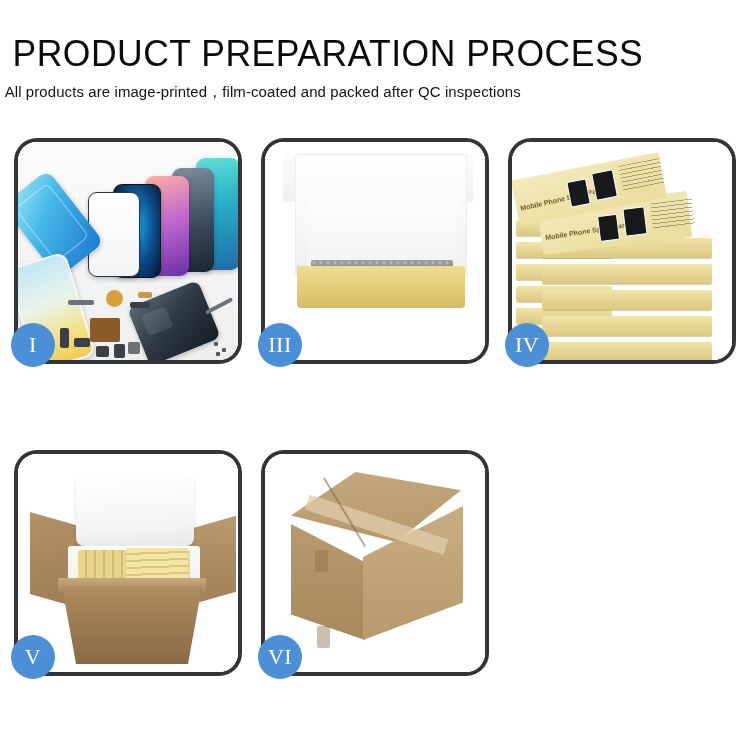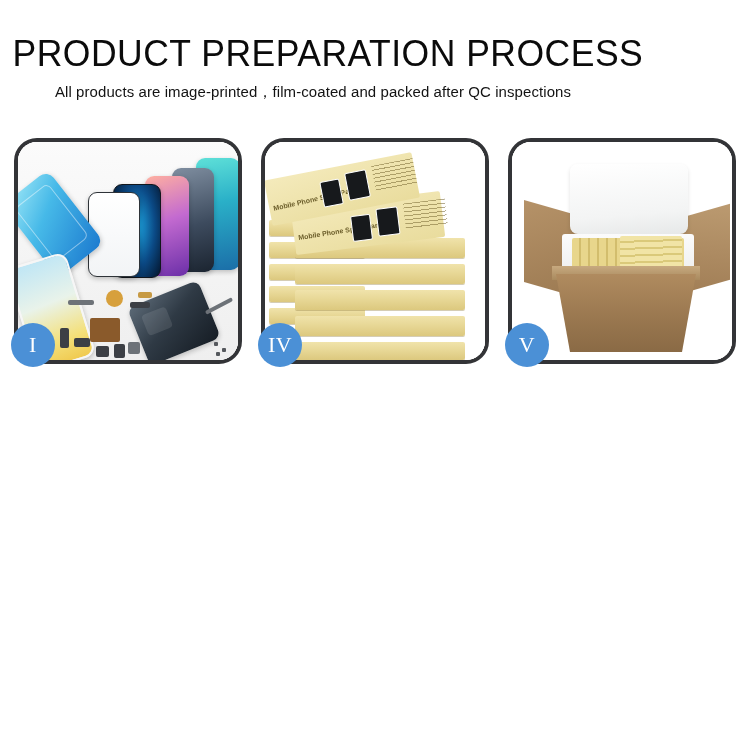--- a/index.html
+++ b/index.html
@@ -19,21 +19,21 @@
     height: 750px;
     background: #ffffff;
   }
 
   
   .header {
     position: absolute;
     top: 34px;
     left: 0;
     width: 626px;
-    text-align: center;
+    text-align: left;
   }
   .title {
     font-family: "Liberation Sans", sans-serif;
     font-size: 37px;
     font-weight: 500;
     letter-spacing: 0.5px;
     color: #0b0b0b;
     line-height: 1.08;
     transform: scaleX(0.96);
     white-space: nowrap;
@@ -383,20 +383,33 @@
           <div class="chip tiny" style="left:196px;top:200px;width:4px;height:4px;"></div>
           <div class="chip tiny" style="left:204px;top:206px;width:4px;height:4px;"></div>
           <div class="chip tiny" style="left:198px;top:210px;width:4px;height:4px;"></div>
           <div class="chip lite" style="left:186px;top:162px;width:30px;height:4px;transform:rotate(-28deg);"></div>
         </div>
       </div>
       <div class="badge">I</div>
     </div>
 
 
+    <div class="panel">
+      <div class="panel-inner">
+        <div class="scene-box3">
+          <div class="b3-lidwing" style="left:18px;"></div>
+          <div class="b3-lidwing" style="left:186px;"></div>
+          <div class="b3-lid"></div>
+          <div class="b3-foam"></div>
+          <div class="b3-inner"></div>
+          <div class="b3-tray"></div>
+        </div>
+      </div>
+      <div class="badge">III</div>
+    </div>
 
     <div class="panel">
       <div class="panel-inner">
         <div class="scene-stack">
 
           <div class="sb" style="left:4px;top:78px;width:96px;height:16px;"></div>
           <div class="sb" style="left:4px;top:100px;width:96px;height:16px;"></div>
           <div class="sb" style="left:4px;top:122px;width:96px;height:16px;"></div>
           <div class="sb" style="left:4px;top:144px;width:96px;height:16px;"></div>
           <div class="sb" style="left:4px;top:166px;width:96px;height:16px;"></div>
@@ -434,15 +447,29 @@
           <div class="cv-foamwall"></div>
           <div class="cv-contents"></div>
           <div class="cv-contents2"></div>
           <div class="cv-rim"></div>
           <div class="cv-body"></div>
         </div>
       </div>
       <div class="badge">V</div>
     </div>
 
+    <div class="panel">
+      <div class="panel-inner">
+        <div class="scene-sealed">
+          <div class="s6-top"></div>
+          <div class="s6-left"></div>
+          <div class="s6-right"></div>
+          <div class="s6-tape"></div>
+          <div class="s6-seam"></div>
+          <div class="s6-notch" style="left:50px;top:96px;"></div>
+          <div class="s6-notch" style="left:52px;top:172px;"></div>
+        </div>
+      </div>
+      <div class="badge">VI</div>
+    </div>
 
   </div>
 </div>
 
 </body></html>

